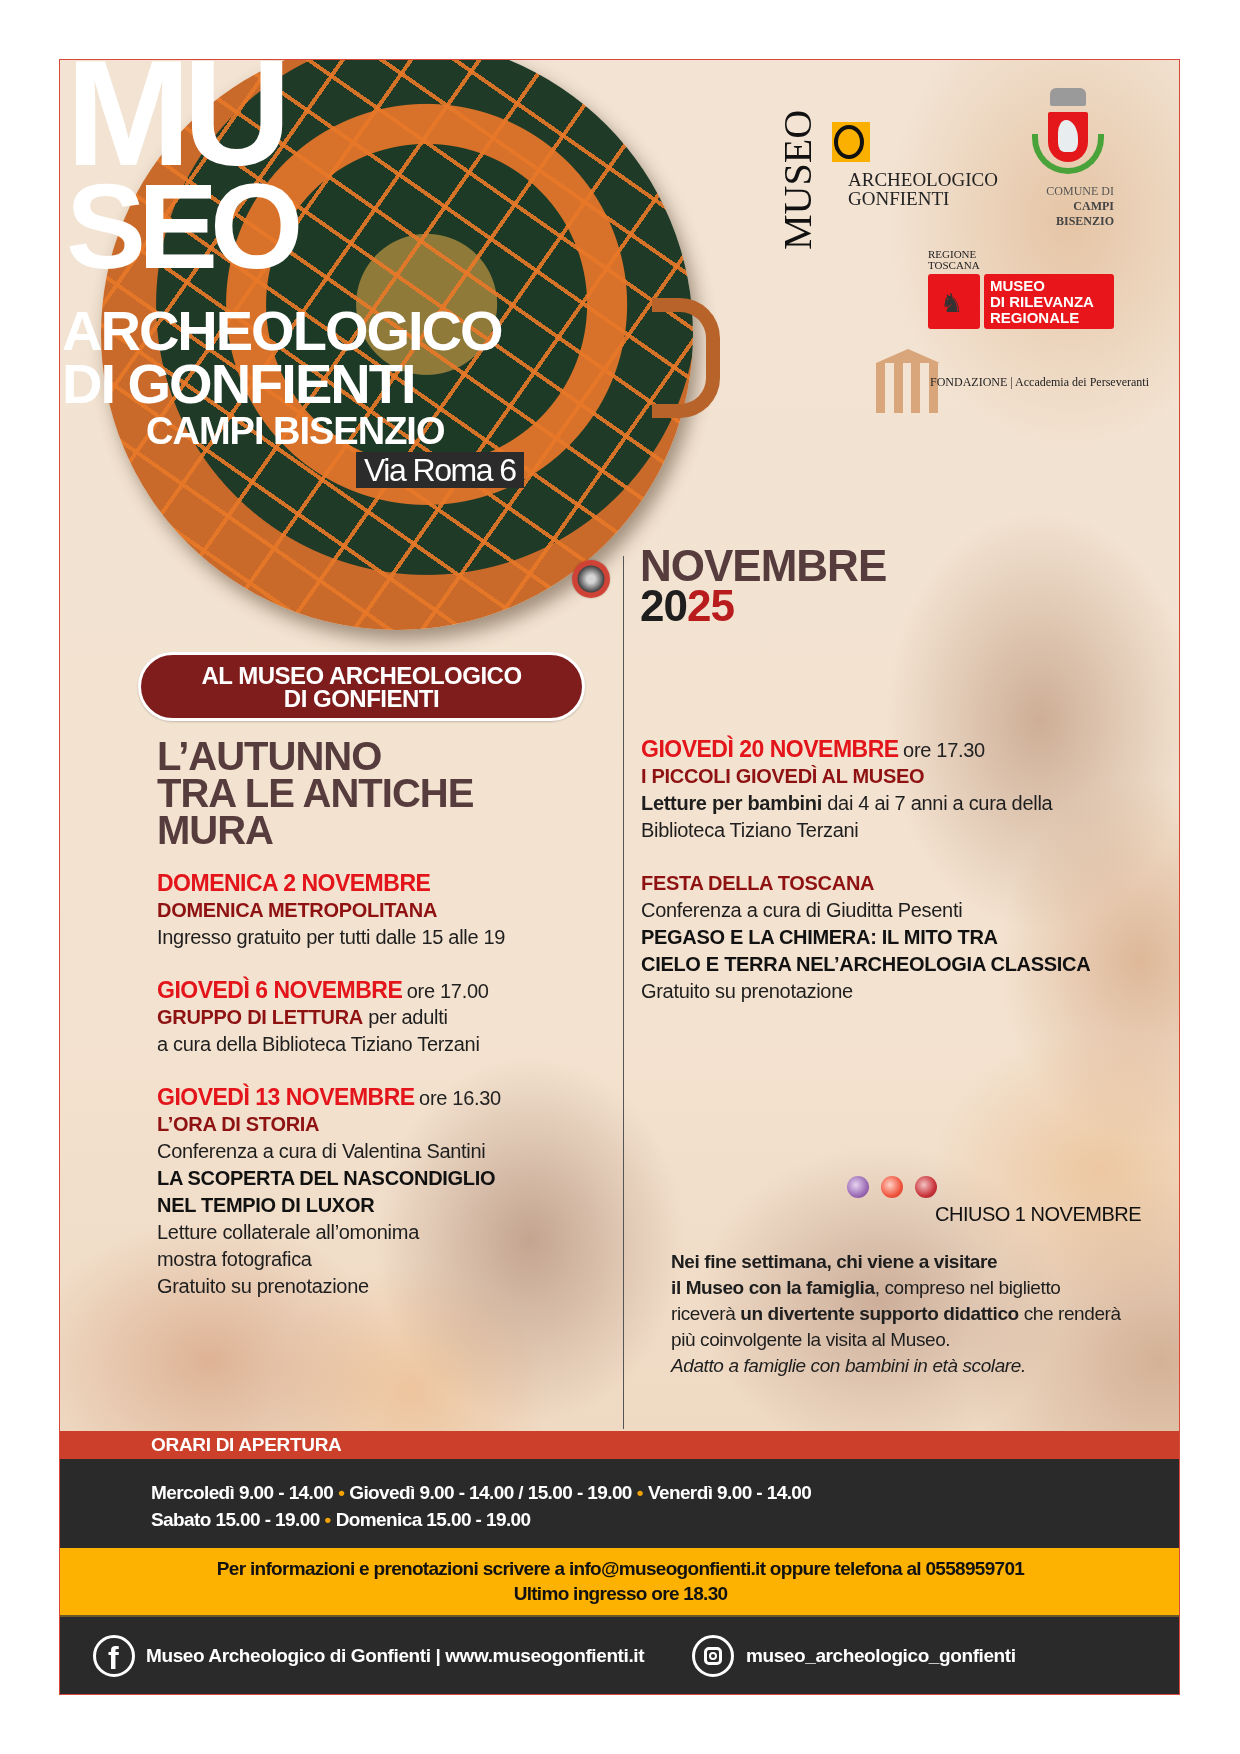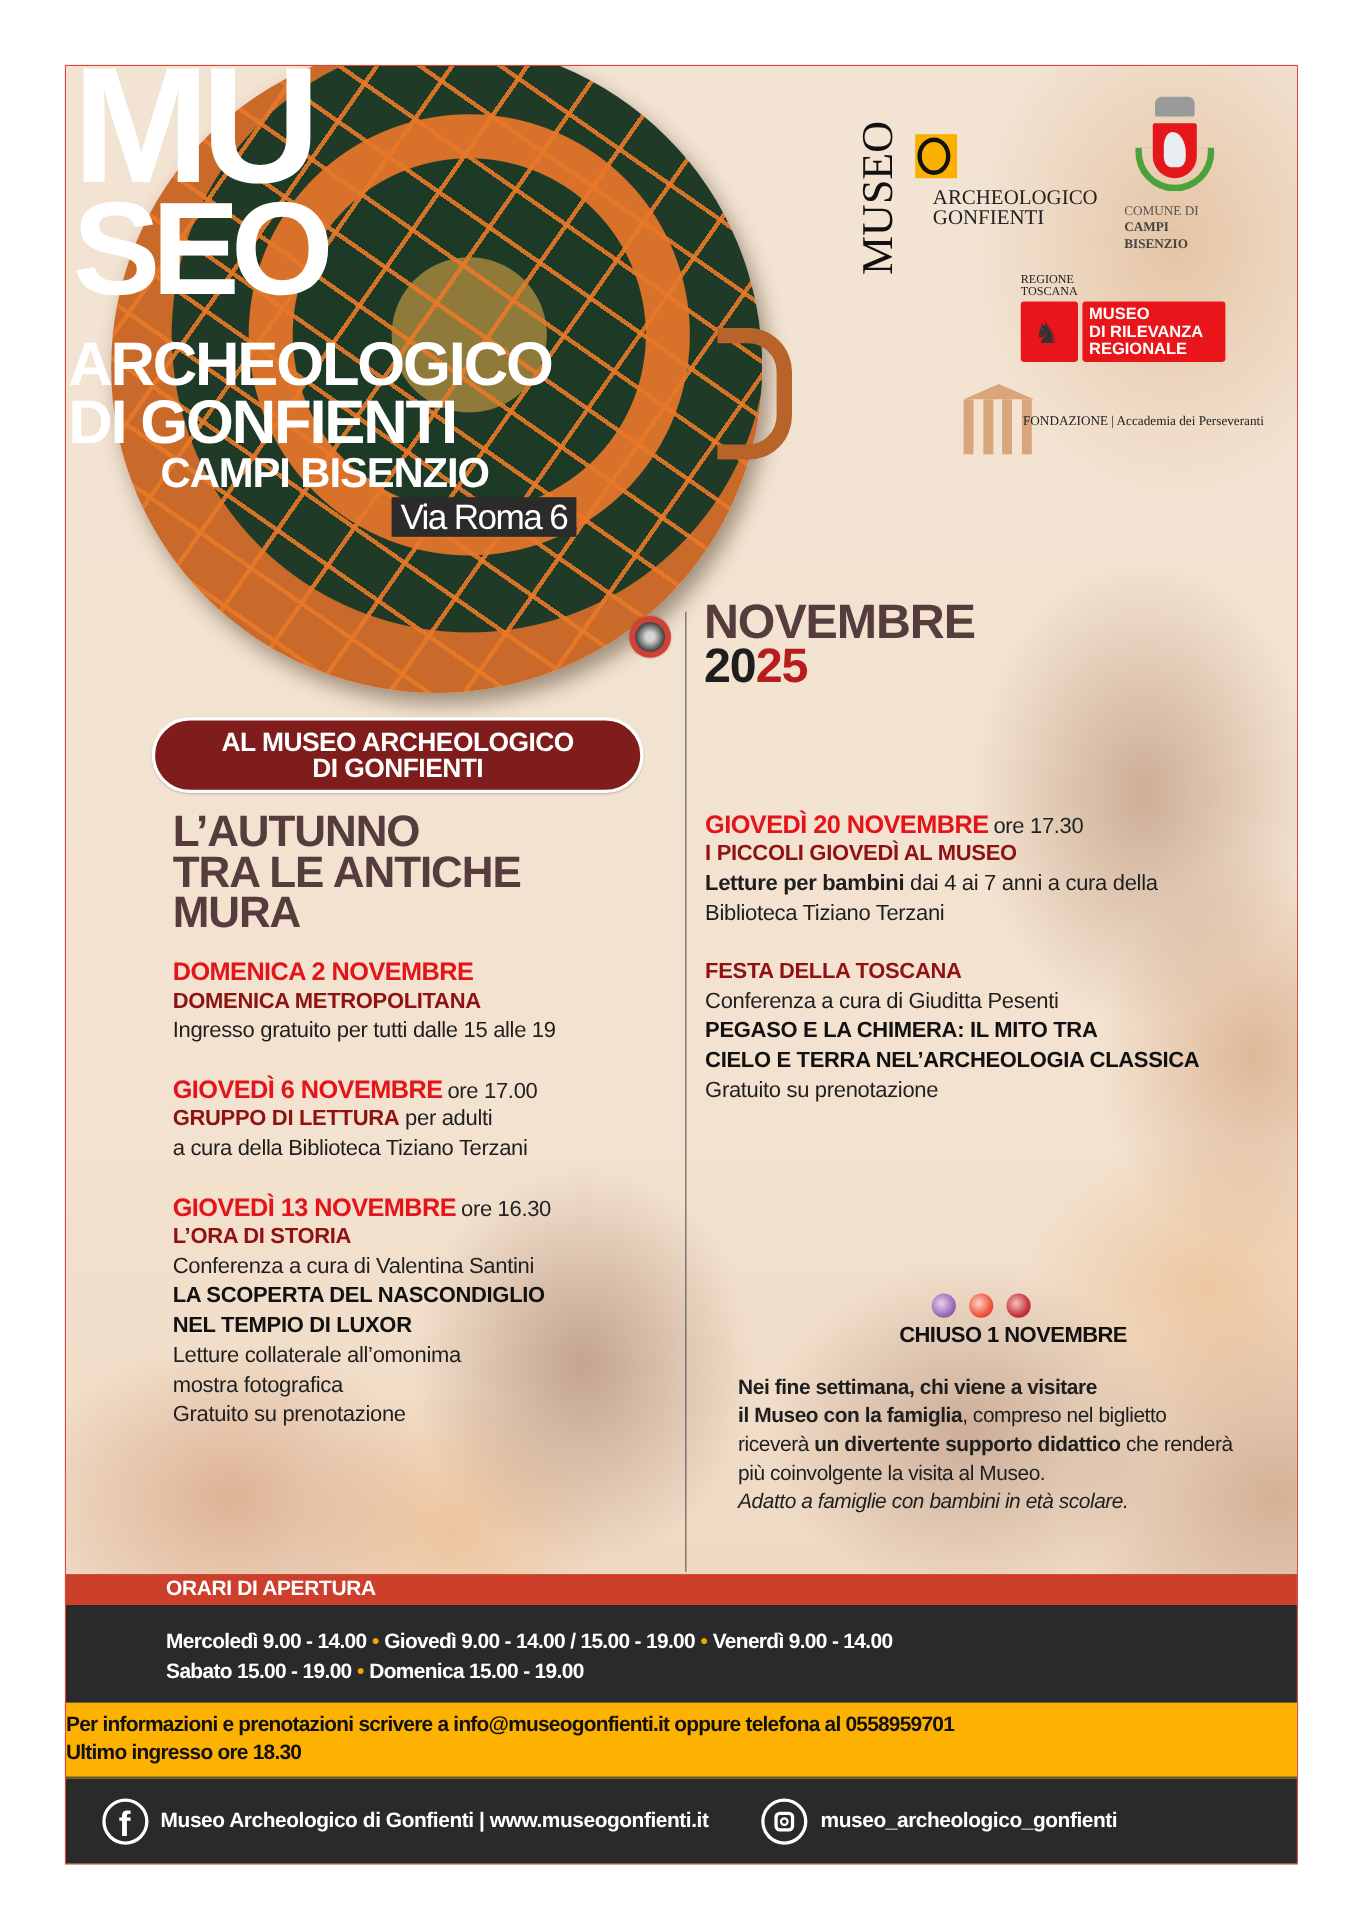--- a/index.html
+++ b/index.html
@@ -40,21 +40,21 @@
   .via-box { position:absolute; left:296px; top:392px; background:#2b2b2b; color:#fff; font-size:32px; padding:2px 8px;
     letter-spacing:-1.5px; line-height:32px; }
 
   
   .logo-museo { position:absolute; left:712px; top:62px; width:240px; height:130px; }
   .logo-museo .vert { position:absolute; left:0; top:10px; width:34px; height:115px; }
   .logo-museo .vert span { position:absolute; font-family:"Liberation Serif", serif; font-size:40px; color:#111; transform:rotate(-90deg); transform-origin:left top; }
   .logo-museo .o-box { position:absolute; left:60px; top:0; width:38px; height:40px; background:#fbb000; }
   .logo-museo .o-ring { position:absolute; left:62px; top:3px; width:30px; height:34px; border:4px solid #111; border-radius:50%; box-sizing:border-box; }
   .logo-museo .txt { position:absolute; left:76px; top:48px; font-family:"Liberation Serif", serif; font-size:19px; color:#222; line-height:19px; }
-  .comune { position:absolute; left:962px; top:28px; width:92px; text-align:left; }
+  .comune { position:absolute; left:962px; top:28px; width:92px; text-align:right; }
   .crown { width:36px; height:18px; margin:0 auto; background:#9a9a9a; border-radius:6px 6px 2px 2px; }
   .shield { width:40px; height:50px; margin:6px auto 0; background:#e4171b; border-radius:2px 2px 20px 20px; position:relative; }
   .shield .dog { position:absolute; left:10px; top:8px; width:20px; height:32px; background:#e8eef0; border-radius:40% 60% 30% 30%; }
   .wreath { width:72px; height:40px; margin:-28px auto 0; border:6px solid #4aa33a; border-top:none; border-radius:0 0 40px 40px; box-sizing:border-box; }
   .comune .lbl1 { font-family:"Liberation Serif", serif; font-size:12px; color:#555; margin-top:10px; }
   .comune .lbl2 { font-family:"Liberation Serif", serif; font-size:12px; color:#444; font-weight:bold; }
   .regione { position:absolute; left:868px; top:189px; }
   .regione .rlbl { font-family:"Liberation Serif", serif; font-size:11px; line-height:11px; color:#222; }
   .regione .row { display:flex; gap:4px; margin-top:3px; }
   .regione .pegaso { width:52px; height:55px; background:#e8161a; border-radius:3px; position:relative; }
@@ -89,32 +89,32 @@
   .ev-date { font-weight:bold; font-size:23px; color:#e3141a; letter-spacing:-0.5px; line-height:27px; }
   .ev-time { font-weight:normal; font-size:20px; color:#222; letter-spacing:-0.3px; }
   .ev-title { font-weight:bold; font-size:20px; color:#8f1212; line-height:27px; letter-spacing:-0.3px; }
   .ev-line { font-size:20px; color:#1e1e1e; line-height:27px; letter-spacing:-0.3px; }
   .ev-line.bold { font-weight:bold; color:#111; }
   .ev-line b { font-weight:bold; }
 
   
   .dots { position:absolute; left:787px; top:1116px; display:flex; gap:12px; }
   .dots span { width:22px; height:22px; border-radius:50%; }
-  .closed { position:absolute; left:641px; top:1143px; width:440px; text-align:center; font-weight:bold; font-size:20px; color:#111; letter-spacing:-0.5px; }
+  .closed { position:absolute; left:641px; top:1143px; width:440px; text-align:right; font-weight:normal; font-size:20px; color:#111; letter-spacing:-0.5px; }
   .family { position:absolute; left:611px; top:1189px; width:500px; text-align:left; font-size:19px; line-height:26px; color:#1e1e1e; letter-spacing:-0.4px; }
   .family b { font-weight:bold; }
   .family i { font-style:italic; }
 
   
   .band-orari { position:absolute; left:0; top:1371px; width:1121px; height:28px; background:#cc3f2b; }
   .band-orari span { position:absolute; left:91px; top:3px; color:#fff; font-weight:bold; font-size:19px; letter-spacing:-0.3px; }
   .band-hours { position:absolute; left:0; top:1399px; width:1121px; height:89px; background:#2a2a2a; }
   .hours-line { position:absolute; left:91px; color:#fff; font-weight:bold; font-size:19px; letter-spacing:-0.6px; white-space:nowrap; }
   .hours-line .sep { color:#f5a300; margin:0 5px; }
-  .band-info { position:absolute; left:0; top:1488px; width:1121px; height:69px; background:#fdb100; text-align:left; border-bottom:2px solid #6a5a2a; box-sizing:border-box; }
+  .band-info { position:absolute; left:0; top:1488px; width:1121px; height:69px; background:#fdb100; text-align:center; border-bottom:2px solid #6a5a2a; box-sizing:border-box; }
   .band-info div { font-weight:bold; font-size:19px; color:#111; letter-spacing:-0.7px; line-height:25px; }
   .band-info .l1 { padding-top:8px; }
   .band-social { position:absolute; left:0; top:1557px; width:1121px; height:79px; background:#2a2a2a; }
   .social-icon { position:absolute; top:18px; width:42px; height:42px; border:3px solid #fff; border-radius:50%; box-sizing:border-box; }
   .fb-icon span { position:absolute; left:12px; top:2px; color:#fff; font-weight:bold; font-size:32px; line-height:36px; }
   .ig-icon .sq { position:absolute; left:9px; top:9px; width:18px; height:18px; border:3px solid #fff; border-radius:5px; box-sizing:border-box; }
   .ig-icon .cir { position:absolute; left:14px; top:14px; width:8px; height:8px; border:2px solid #fff; border-radius:50%; box-sizing:border-box; }
   .social-text { position:absolute; top:28px; color:#fff; font-weight:bold; font-size:19px; letter-spacing:-0.4px; white-space:nowrap; }
 </style>
 </head>

